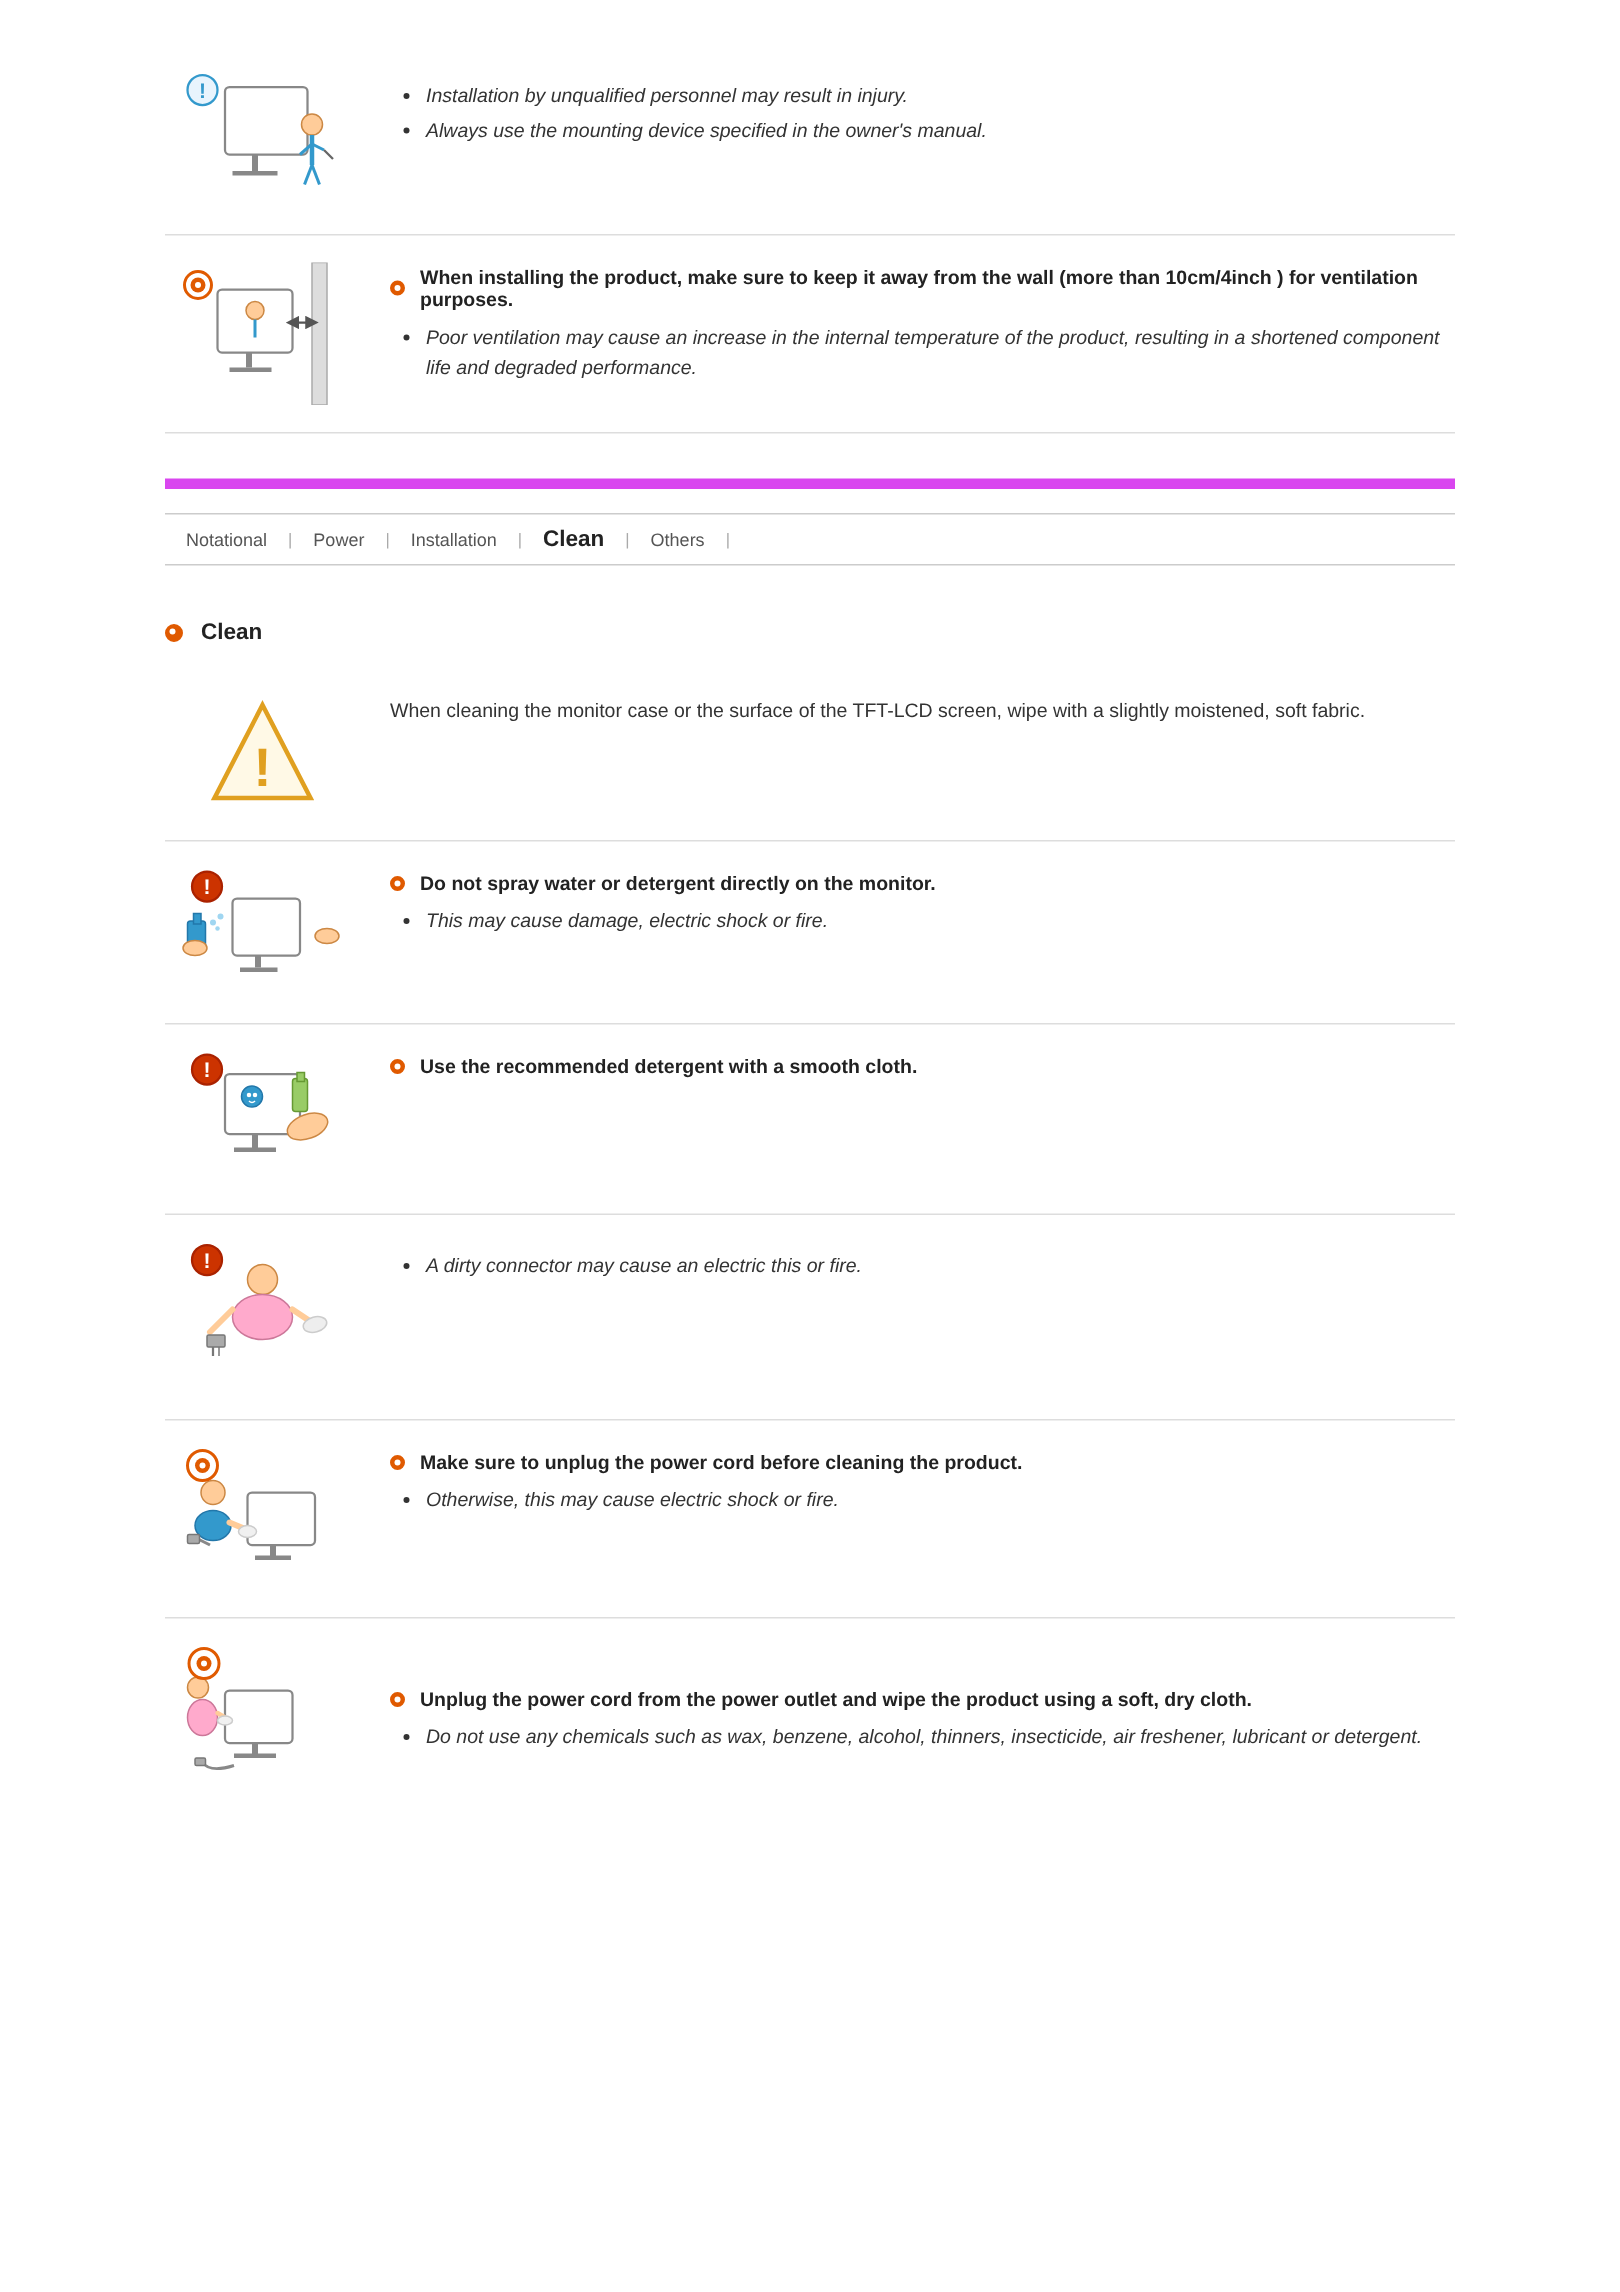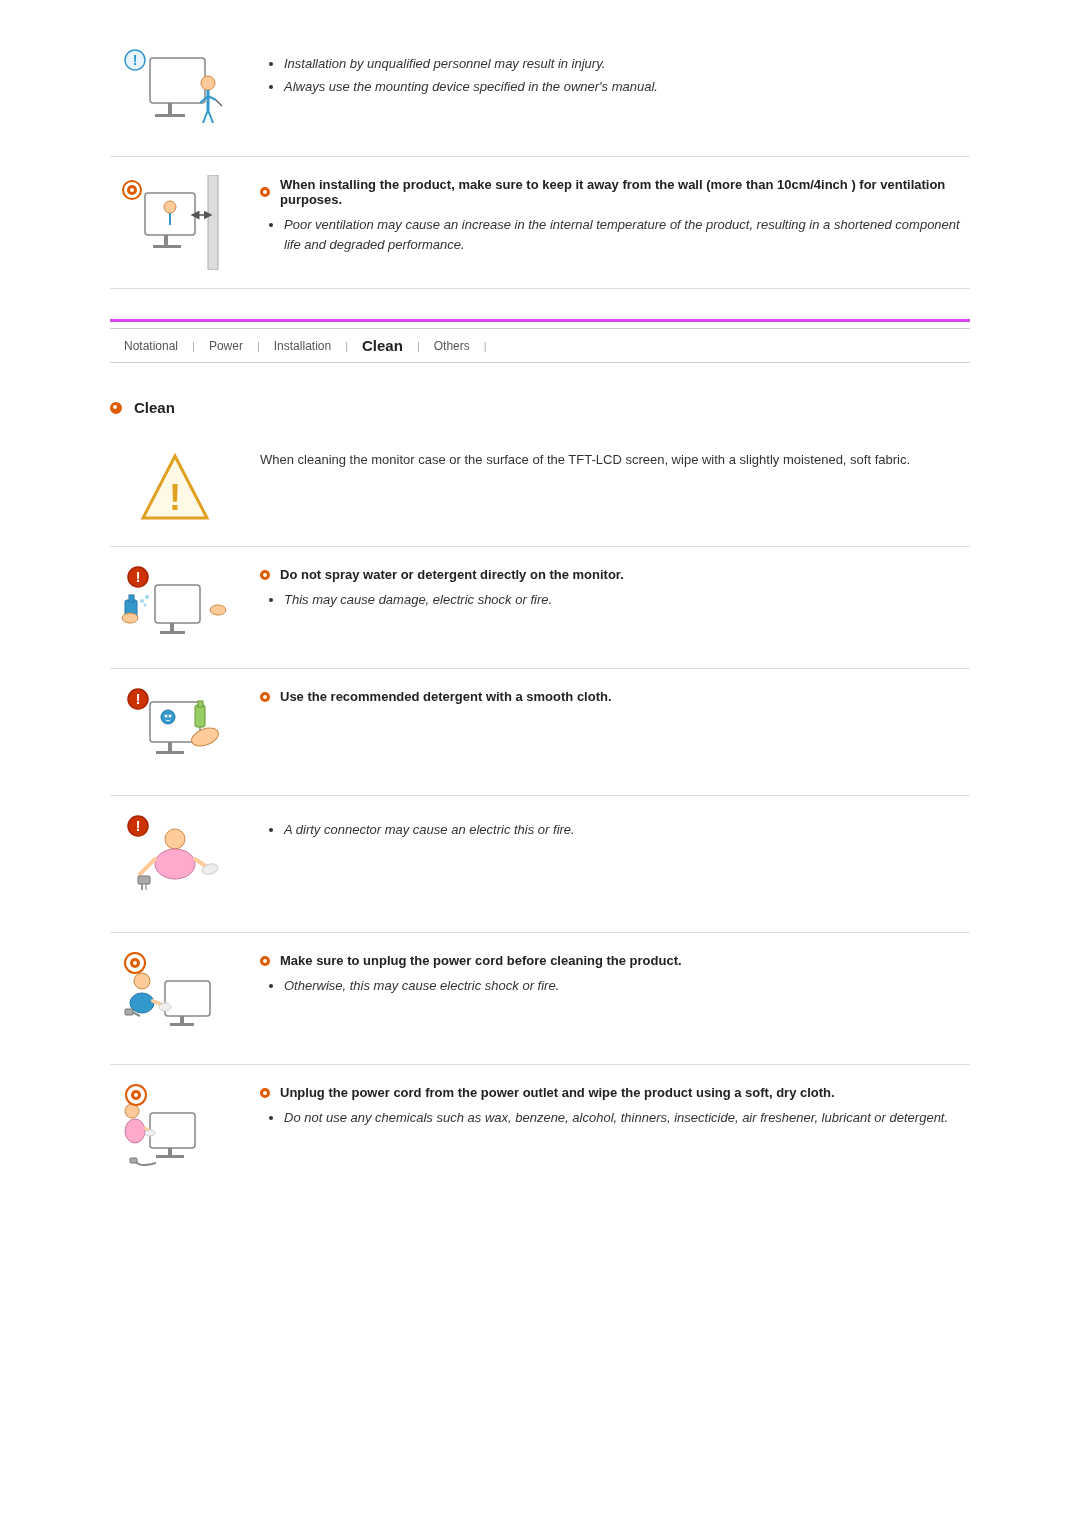--- a/index.html
+++ b/index.html
@@ -47,20 +47,21 @@
 
     
     .section-row {
       display: flex;
       align-items: flex-start;
       padding: 18px 0;
       border-bottom: 1px solid #ddd;
     }
     .section-row:last-child {
       border-bottom: none;
+      align-items: center;
     }
     .section-img {
       width: 130px;
       min-width: 130px;
       display: flex;
       align-items: center;
       justify-content: center;
       margin-right: 20px;
     }
     .section-content {
@@ -199,21 +200,21 @@
       <div class="section-title">
         <span class="bullet-dot"></span>
         <span>When installing the product, make sure to keep it away from the wall (more than 10cm/4inch ) for ventilation purposes.</span>
       </div>
       <ul class="section-bullets">
         <li>Poor ventilation may cause an increase in the internal temperature of the product, resulting in a shortened component life and degraded performance.</li>
       </ul>
     </div>
   </div>
 
-  <div style="margin-top: 30px; margin-bottom: 26px; border-top: 3px solid #d946ef; padding-top: 6px;">
+  <div style="margin-top: 30px; margin-bottom: 26px; border-top: 7px solid #d946ef; padding-top: 16px;">
     <div class="nav-tabs">
       <span class="nav-tab">Notational</span>
       <span class="nav-sep">|</span>
       <span class="nav-tab">Power</span>
       <span class="nav-sep">|</span>
       <span class="nav-tab">Installation</span>
       <span class="nav-sep">|</span>
       <span class="nav-tab active">Clean</span>
       <span class="nav-sep">|</span>
       <span class="nav-tab">Others</span>

